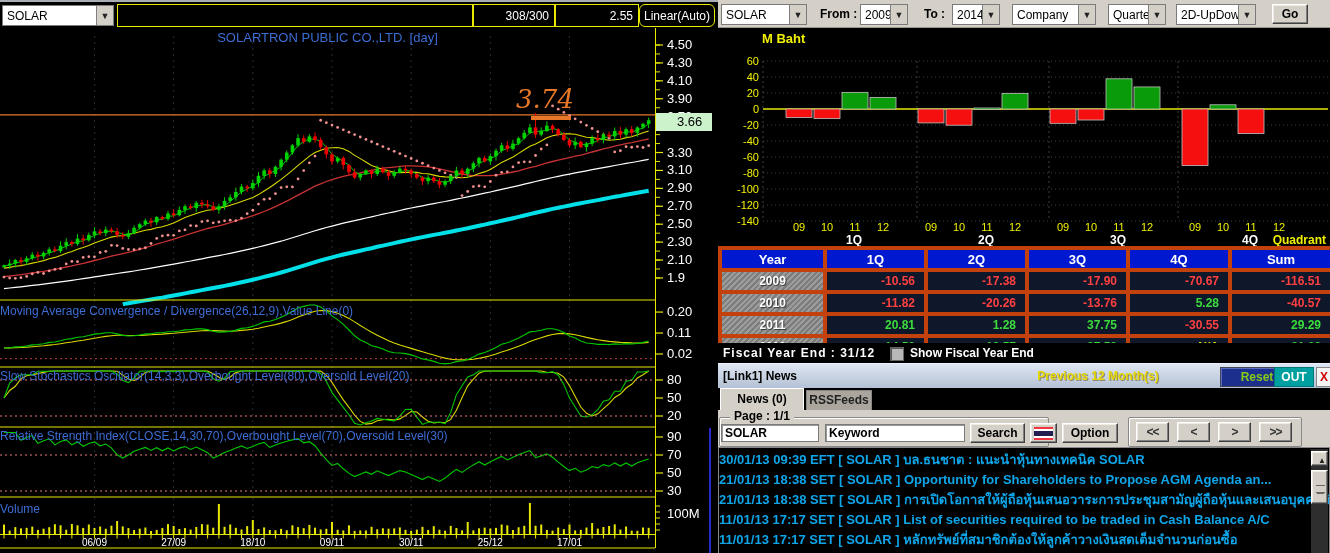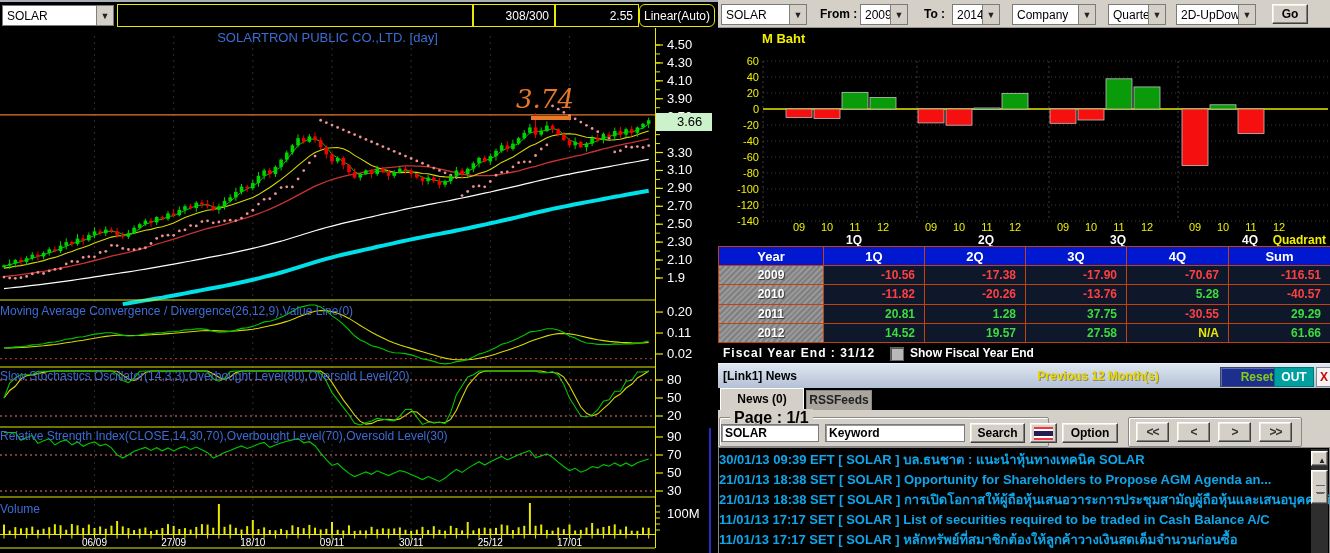--- a/index.html
+++ b/index.html
@@ -24,21 +24,21 @@
   #lp-annotation{position:absolute;left:500px;top:56px;width:90px;color:#e87828;font-family:"DejaVu Serif",serif;font-style:italic;font-size:26px;text-align:center;}
   #lp-ann-under{position:absolute;left:531px;top:88px;width:40px;height:4px;background:#e87828;}
   #lp-last-price{position:absolute;left:656px;top:85px;width:56px;height:18px;background:#ccf2cc;color:#000;font-size:13px;line-height:18px;padding-left:21px;box-sizing:border-box;}
   #lp-blue-edge{position:absolute;left:709px;top:400px;width:2px;height:125px;background:#2a2ac8;}
   
   #right-panel{position:absolute;left:718px;top:0;width:612px;height:553px;background:#d4d0c8;}
   #rp-toolbar{position:absolute;left:0;top:0;width:612px;height:28px;background:#d4d0c8;border-bottom:1px solid #9a968e;box-sizing:border-box;}
   .tb-label{position:absolute;top:7px;font-size:12px;font-weight:bold;color:#000;}
   #rp-chart{position:absolute;left:0;top:28px;width:612px;height:218px;background:#000;}
   #rp-table{position:absolute;left:0;top:246px;width:612px;height:97px;border-collapse:collapse;table-layout:fixed;background:#000;}
-  #rp-table th,#rp-table td{border:1px solid #c2410c;font-size:12px;height:18px;padding:0;overflow:hidden;white-space:nowrap;}
+  #rp-table th,#rp-table td{border:4px solid #c2410c;font-size:12px;height:18px;padding:0;overflow:hidden;white-space:nowrap;}
   #rp-table thead th{background:#0018d0;color:#fff;font-weight:bold;font-size:13px;}
   #rp-table .year-cell{background:repeating-linear-gradient(135deg,#9c9c9c 0 2px,#7c7c7c 2px 4px);color:#fff;font-weight:bold;text-align:center;text-shadow:1px 1px 1px #333;}
   #rp-table .val{background:#0f172a;text-align:right;padding-right:9px;font-weight:bold;}
   #rp-fiscal{position:absolute;left:0;top:343px;width:612px;height:20px;background:#000;color:#fff;}
   #rp-fiscal .flabel{position:absolute;left:5px;top:3px;font-size:12px;font-weight:bold;letter-spacing:1px;}
   #rp-fiscal .fcheck{position:absolute;left:172px;top:4px;width:12px;height:12px;background:#b8b8b8;border:1px solid #666;box-shadow:inset 1px 1px 0 #555;}
   #rp-fiscal .flabel2{position:absolute;left:192px;top:3px;font-size:12px;font-weight:bold;}
   #rp-news-header{position:absolute;left:0;top:363px;width:612px;height:25px;background:linear-gradient(#dde6f2,#b4c0d4);border-top:1px solid #eef;box-sizing:border-box;}
   #nh-title{position:absolute;left:5px;top:5px;font-size:12px;font-weight:bold;color:#000;}
   #nh-prev{position:absolute;left:290px;top:5px;width:180px;text-align:center;font-size:12px;font-weight:bold;color:#e8d800;text-shadow:1px 1px 0 #887;}
@@ -47,21 +47,21 @@
   #nh-out{left:556px;width:38px;background:#00a0a0;color:#fff;border:1px solid #077;}
   #nh-close{left:598px;width:14px;background:#f4f4f4;color:#d00000;border:1px solid #888;}
   #rp-tabs{position:absolute;left:0;top:388px;width:612px;height:22px;background:#000;}
   .tab{position:absolute;font-size:12px;font-weight:bold;color:#000;text-align:center;box-sizing:border-box;}
   #tab-news{left:2px;top:0;width:84px;height:22px;background:#d4d0c8;border:1px solid #fff;border-bottom:none;line-height:21px;}
   #tab-rss{left:88px;top:2px;width:66px;height:20px;background:#aaa69e;border:1px solid #888;border-bottom:none;line-height:19px;color:#222;}
   #rp-controls{position:absolute;left:0;top:410px;width:612px;height:37px;background:#d4d0c8;}
   .groupbox{position:absolute;border:1px solid #888;box-shadow:inset 1px 1px 0 #fff;border-radius:2px;}
   #gb-page{left:1px;top:7px;width:328px;height:28px;}
   #gb-nav{left:410px;top:7px;width:172px;height:28px;}
-  #gb-page-legend{position:absolute;left:12px;top:-1px;background:#d4d0c8;padding:0 4px;font-size:16px;font-weight:bold;color:#000;}
+  #gb-page-legend{position:absolute;left:12px;top:-1px;background:#d4d0c8;padding:0 4px;font-size:12px;font-weight:bold;color:#000;}
   .tinput{position:absolute;height:18px;background:#fff;border:1px solid #7a7a7a;box-shadow:inset 1px 1px 0 #999;font-size:12px;font-weight:bold;color:#000;padding:0 3px;box-sizing:border-box;font-family:"Liberation Sans",sans-serif;}
   .btn95{background:#d4d0c8;border:1px solid #404040;border-top-color:#fff;border-left-color:#fff;box-shadow:inset -1px -1px 0 #808080,inset 1px 1px 0 #f0ece4;font-size:12px;font-weight:bold;color:#000;text-align:center;cursor:default;box-sizing:border-box;font-family:"Liberation Sans",sans-serif;}
   .ctrl-btn{position:absolute;height:20px;}
   #btn-search{left:252px;top:13px;width:55px;}
   #btn-flag{left:312px;top:13px;width:27px;padding:2px 3px;}
   #btn-option{left:344px;top:13px;width:56px;}
   .nav-btn{top:12px;width:33px;color:#333;letter-spacing:-1px;}
   #nav-first{left:418px;} #nav-prev{left:459px;} #nav-next{left:500px;} #nav-last{left:541px;}
   .flag{width:19px;height:13px;display:block;}
   .flag div{width:100%;}

